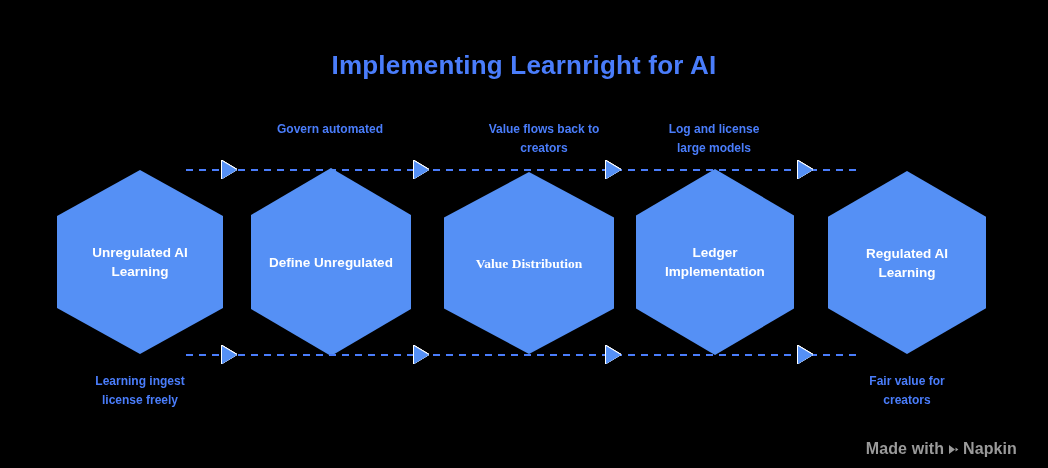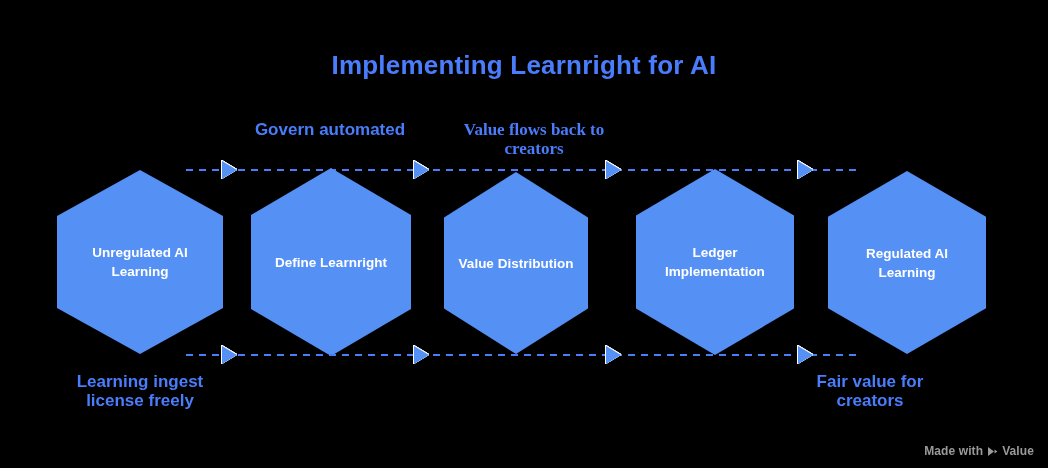--- a/index.html
+++ b/index.html
@@ -33,21 +33,21 @@
     font-weight: bold;
     color: #4a7dfb;
     letter-spacing: 0.2px;
     white-space: nowrap;
   }
 
   
   .flow-label {
     position: absolute;
     text-align: center;
-    font-size: 17px;
+    font-size: 12px;
     font-weight: bold;
     color: #4a7dfb;
     line-height: 19px;
   }
   .flow-label span { display: block; }
 
   
   .rail {
     position: absolute;
     height: 2px;
@@ -86,26 +86,26 @@
     font-weight: bold;
     text-align: center;
     line-height: 19px;
     padding: 0 6px;
   }
   .hex-label span { display: block; }
 
   
   .watermark {
     position: absolute;
-    right: 14px;
+    right: 31px;
     bottom: 10px;
     display: flex;
     align-items: center;
     gap: 4px;
-    font-size: 12px;
+    font-size: 16px;
     font-weight: bold;
     color: #9a9a9a;
     letter-spacing: 0.1px;
   }
   .watermark .np-logo {
     display: inline-block;
     width: 11px;
     height: 11px;
     position: relative;
   }
@@ -114,45 +114,49 @@
 </head>
 <body>
 
 <div id="canvas">
 
   <div class="title">Implementing Learnright for AI</div>
 
   <div class="flow-label" style="left:250px; top:120px; width:160px;">
     <span>Govern automated</span>
   </div>
-  <div class="flow-label" style="left:454px; top:120px; width:160px;font-family:Liberation Serif, serif;">
+  <div class="flow-label" style="left:464px; top:120px; width:160px;">
     <span>Value flows back to</span>
     <span>creators</span>
+  </div>
+  <div class="flow-label" style="left:634px; top:120px; width:160px;">
+    <span>Log and license</span>
+    <span>large models</span>
   </div>
 
   <div class="rail" style="left:186px; top:169px; width:676px;"></div>
   <div class="arrow" style="left:222px; top:161px;"></div>
   <div class="arrow" style="left:414px; top:161px;"></div>
   <div class="arrow" style="left:606px; top:161px;"></div>
   <div class="arrow" style="left:798px; top:161px;"></div>
 
   <div class="hex" style="left:57px; top:170px; width:166px; height:184px;">
     <div class="hex-label">
       <span>Unregulated AI</span>
       <span>Learning</span>
     </div>
   </div>
 
   <div class="hex" style="left:251px; top:168px; width:160px; height:188px;">
     <div class="hex-label">
-      <span>Define Learnright</span>
-    </div>
-  </div>
-
-  <div class="hex" style="left:444px; top:172px; width:144px; height:182px;">
+      <span>Define Unregulated</span>
+    </div>
+  </div>
+
+  <div class="hex" style="left:444px; top:172px; width:170px; height:182px;font-family:Liberation Serif, serif;">
     <div class="hex-label">
       <span>Value Distribution</span>
     </div>
   </div>
 
   <div class="hex" style="left:636px; top:169px; width:158px; height:186px;align-items:center;">
     <div class="hex-label">
       <span>Ledger</span>
       <span>Implementation</span>
     </div>
@@ -168,29 +172,29 @@
   <div class="rail" style="left:186px; top:354px; width:676px;"></div>
   <div class="arrow" style="left:222px; top:346px;"></div>
   <div class="arrow" style="left:414px; top:346px;"></div>
   <div class="arrow" style="left:606px; top:346px;"></div>
   <div class="arrow" style="left:798px; top:346px;"></div>
 
   <div class="flow-label" style="left:60px; top:372px; width:160px;">
     <span>Learning ingest</span>
     <span>license freely</span>
   </div>
-  <div class="flow-label" style="left:790px; top:372px; width:160px;">
+  <div class="flow-label" style="left:827px; top:372px; width:160px;">
     <span>Fair value for</span>
     <span>creators</span>
   </div>
 
   <div class="watermark">
     <span>Made with</span>
     <span class="np-logo">
       <svg width="11" height="11" viewBox="0 0 11 11" aria-hidden="true">
         <path d="M1 1 L7 5.5 L1 10 Z" fill="#9a9a9a"></path>
         <path d="M7.5 3.4 L10.4 5.5 L7.5 7.6 Z" fill="#9a9a9a"></path>
       </svg>
     </span>
-    <span>Value</span>
+    <span>Napkin</span>
   </div>
 
 </div>
 
 </body></html>

